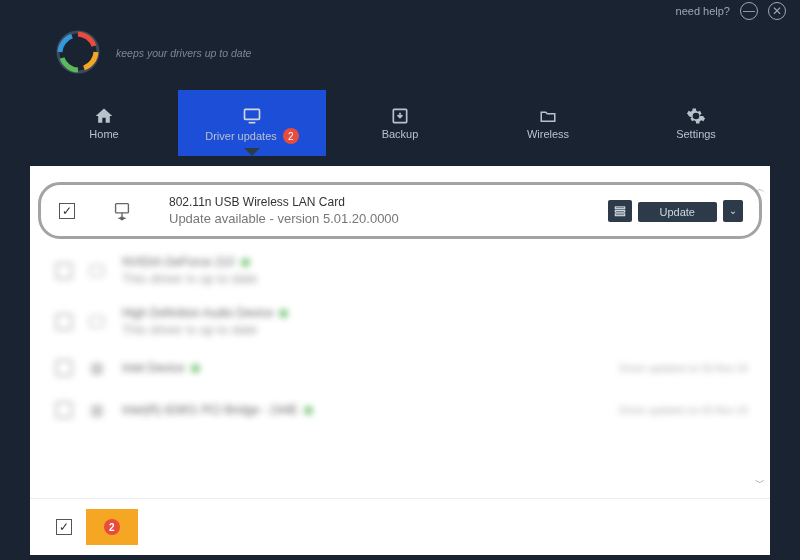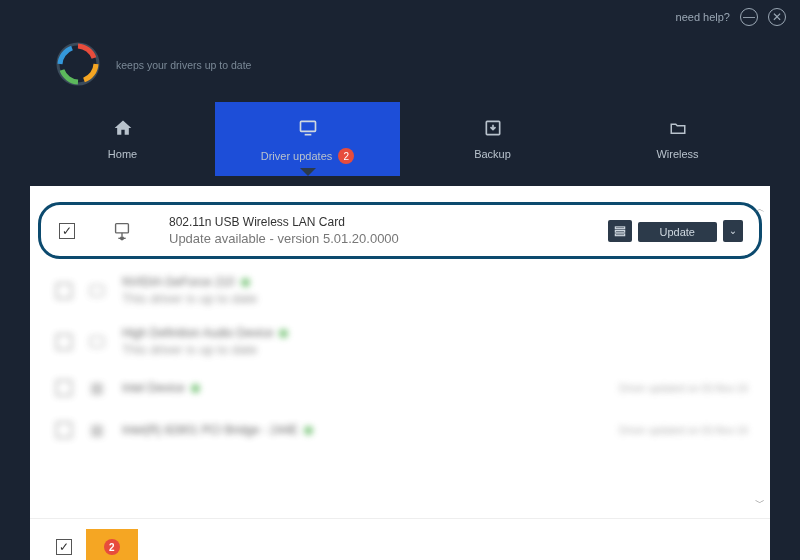--- a/index.html
+++ b/index.html
@@ -1,41 +1,41 @@
 <!DOCTYPE html>
 <html><head>
 <meta charset="utf-8">
 <style>
 * { margin: 0; padding: 0; box-sizing: border-box; font-family: -apple-system, "Segoe UI", Arial, sans-serif; }
 body { width: 800px; height: 560px; background: #1a2332; overflow: hidden; }
 
-.titlebar { display: flex; justify-content: flex-end; align-items: center; padding: 8px 14px; gap: 10px; }
+.titlebar { display: flex; justify-content: flex-end; align-items: center; padding: 2px 14px; gap: 10px; }
 .help-link { color: #9ba8b5; font-size: 11px; cursor: pointer; }
 .win-btn { width: 18px; height: 18px; border: 1px solid #9ba8b5; border-radius: 50%; display: flex; align-items: center; justify-content: center; color: #9ba8b5; font-size: 12px; cursor: pointer; line-height: 1; }
 
 .brand { display: flex; align-items: center; gap: 14px; padding: 6px 54px 14px; }
 .brand-logo { width: 48px; height: 48px; position: relative; }
 .brand-text h1 { color: #e8edf2; font-size: 22px; font-weight: 400; letter-spacing: 0.5px; }
-.brand-text p { color: #7a8896; font-size: 10.5px; margin-top: 2px; }
+.brand-text p { color: #7a8896; font-size: 10.5px; margin-top: 2px; font-style: italic; }
 
 .tabs { display: flex; padding: 0 30px; }
-.tab { flex: 1; display: flex; flex-direction: column; align-items: center; gap: 8px; padding: 14px 0 12px; color: #b8c2cc; font-size: 11px; cursor: pointer; position: relative; }
+.tab { flex: 1; display: flex; flex-direction: column; align-items: center; padding: 14px 0 12px; color: #b8c2cc; font-size: 11px; cursor: pointer; position: relative; }
 .tab.active { background: #1d4ed8; }
 .tab-icon { width: 24px; height: 24px; display: flex; align-items: center; justify-content: center; }
 .tab-label { display: flex; align-items: center; gap: 6px; }
 .badge { background: #e74c3c; color: #fff; border-radius: 50%; width: 16px; height: 16px; font-size: 10px; display: inline-flex; align-items: center; justify-content: center; }
 .tab.active::after { content: ""; position: absolute; bottom: -8px; left: 50%; transform: translateX(-50%); border: 8px solid transparent; border-top-color: #2c3a4a; }
 
 .content { background: #fff; margin: 10px 30px 0; height: 332px; position: relative; padding: 16px 0 0; }
 .scroll-area { position: absolute; right: 4px; top: 16px; bottom: 10px; width: 12px; }
 .scroll-up, .scroll-down { width: 12px; height: 12px; color: #888; font-size: 10px; text-align: center; cursor: pointer; }
 .scroll-down { position: absolute; bottom: 0; }
 
 .driver-row { display: flex; align-items: center; padding: 10px 22px 10px 26px; gap: 14px; }
-.highlight { border: 3px solid #0c4a6e; border-radius: 22px; margin: 0 8px 6px; padding: 10px 16px 10px 18px; gap: 36px; }
+.highlight { border: 3px solid #a3a3a3; border-radius: 22px; margin: 0 8px 6px; padding: 10px 16px 10px 18px; gap: 36px; }
 .chk { width: 16px; height: 16px; border: 1.5px solid #555; display: flex; align-items: center; justify-content: center; cursor: pointer; }
 .chk.checked::after { content: "✓"; font-size: 12px; color: #333; }
 .dev-icon { width: 22px; height: 22px; color: #666; display: flex; align-items: center; justify-content: center; }
 .dev-info { flex: 1; }
 .dev-name { font-size: 12px; color: #333; }
 .dev-sub { font-size: 13px; color: #777; margin-top: 2px; }
 .dot { width: 9px; height: 9px; border-radius: 50%; background: #5cb85c; display: inline-block; margin-left: 6px; vertical-align: middle; }
 .blur { filter: blur(3px); opacity: 0.75; }
 .row-actions { display: flex; align-items: flex-end; gap: 6px; }
 .icon-btn { width: 24px; height: 22px; background: #2c3a4a; color: #cfd8e0; display: flex; align-items: center; justify-content: center; border-radius: 2px; cursor: pointer; font-size: 12px; }
@@ -100,20 +100,28 @@
       </span>
     <span>Backup</span>
   </div>
   <div class="tab">
     <span class="tab-icon">
         <svg width="20" height="18" viewBox="0 0 24 24" fill="none" stroke="#b8c2cc" stroke-width="2">
           <path d="M3 7h6l2 2h10v10H3z"></path>
         </svg>
       </span>
     <span>Wireless</span>
+  </div>
+  <div class="tab">
+    <span class="tab-icon">
+        <svg width="20" height="20" viewBox="0 0 24 24" fill="#b8c2cc">
+          <path d="M12 8a4 4 0 100 8 4 4 0 000-8zm9 4a7 7 0 01-.1 1.2l2 1.6-2 3.4-2.4-1a7 7 0 01-2 1.2l-.4 2.6h-4l-.4-2.6a7 7 0 01-2-1.2l-2.4 1-2-3.4 2-1.6A7 7 0 013 12a7 7 0 01.1-1.2l-2-1.6 2-3.4 2.4 1a7 7 0 012-1.2L7.9 3h4l.4 2.6a7 7 0 012 1.2l2.4-1 2 3.4-2 1.6c.1.4.1.8.1 1.2z"></path>
+        </svg>
+      </span>
+    <span>Settings</span>
   </div>
 </div>
 
 <div class="content">
   <div class="scroll-area">
     <div class="scroll-up">︿</div>
     <div class="scroll-down">﹀</div>
   </div>
 
   <div class="driver-row highlight">

